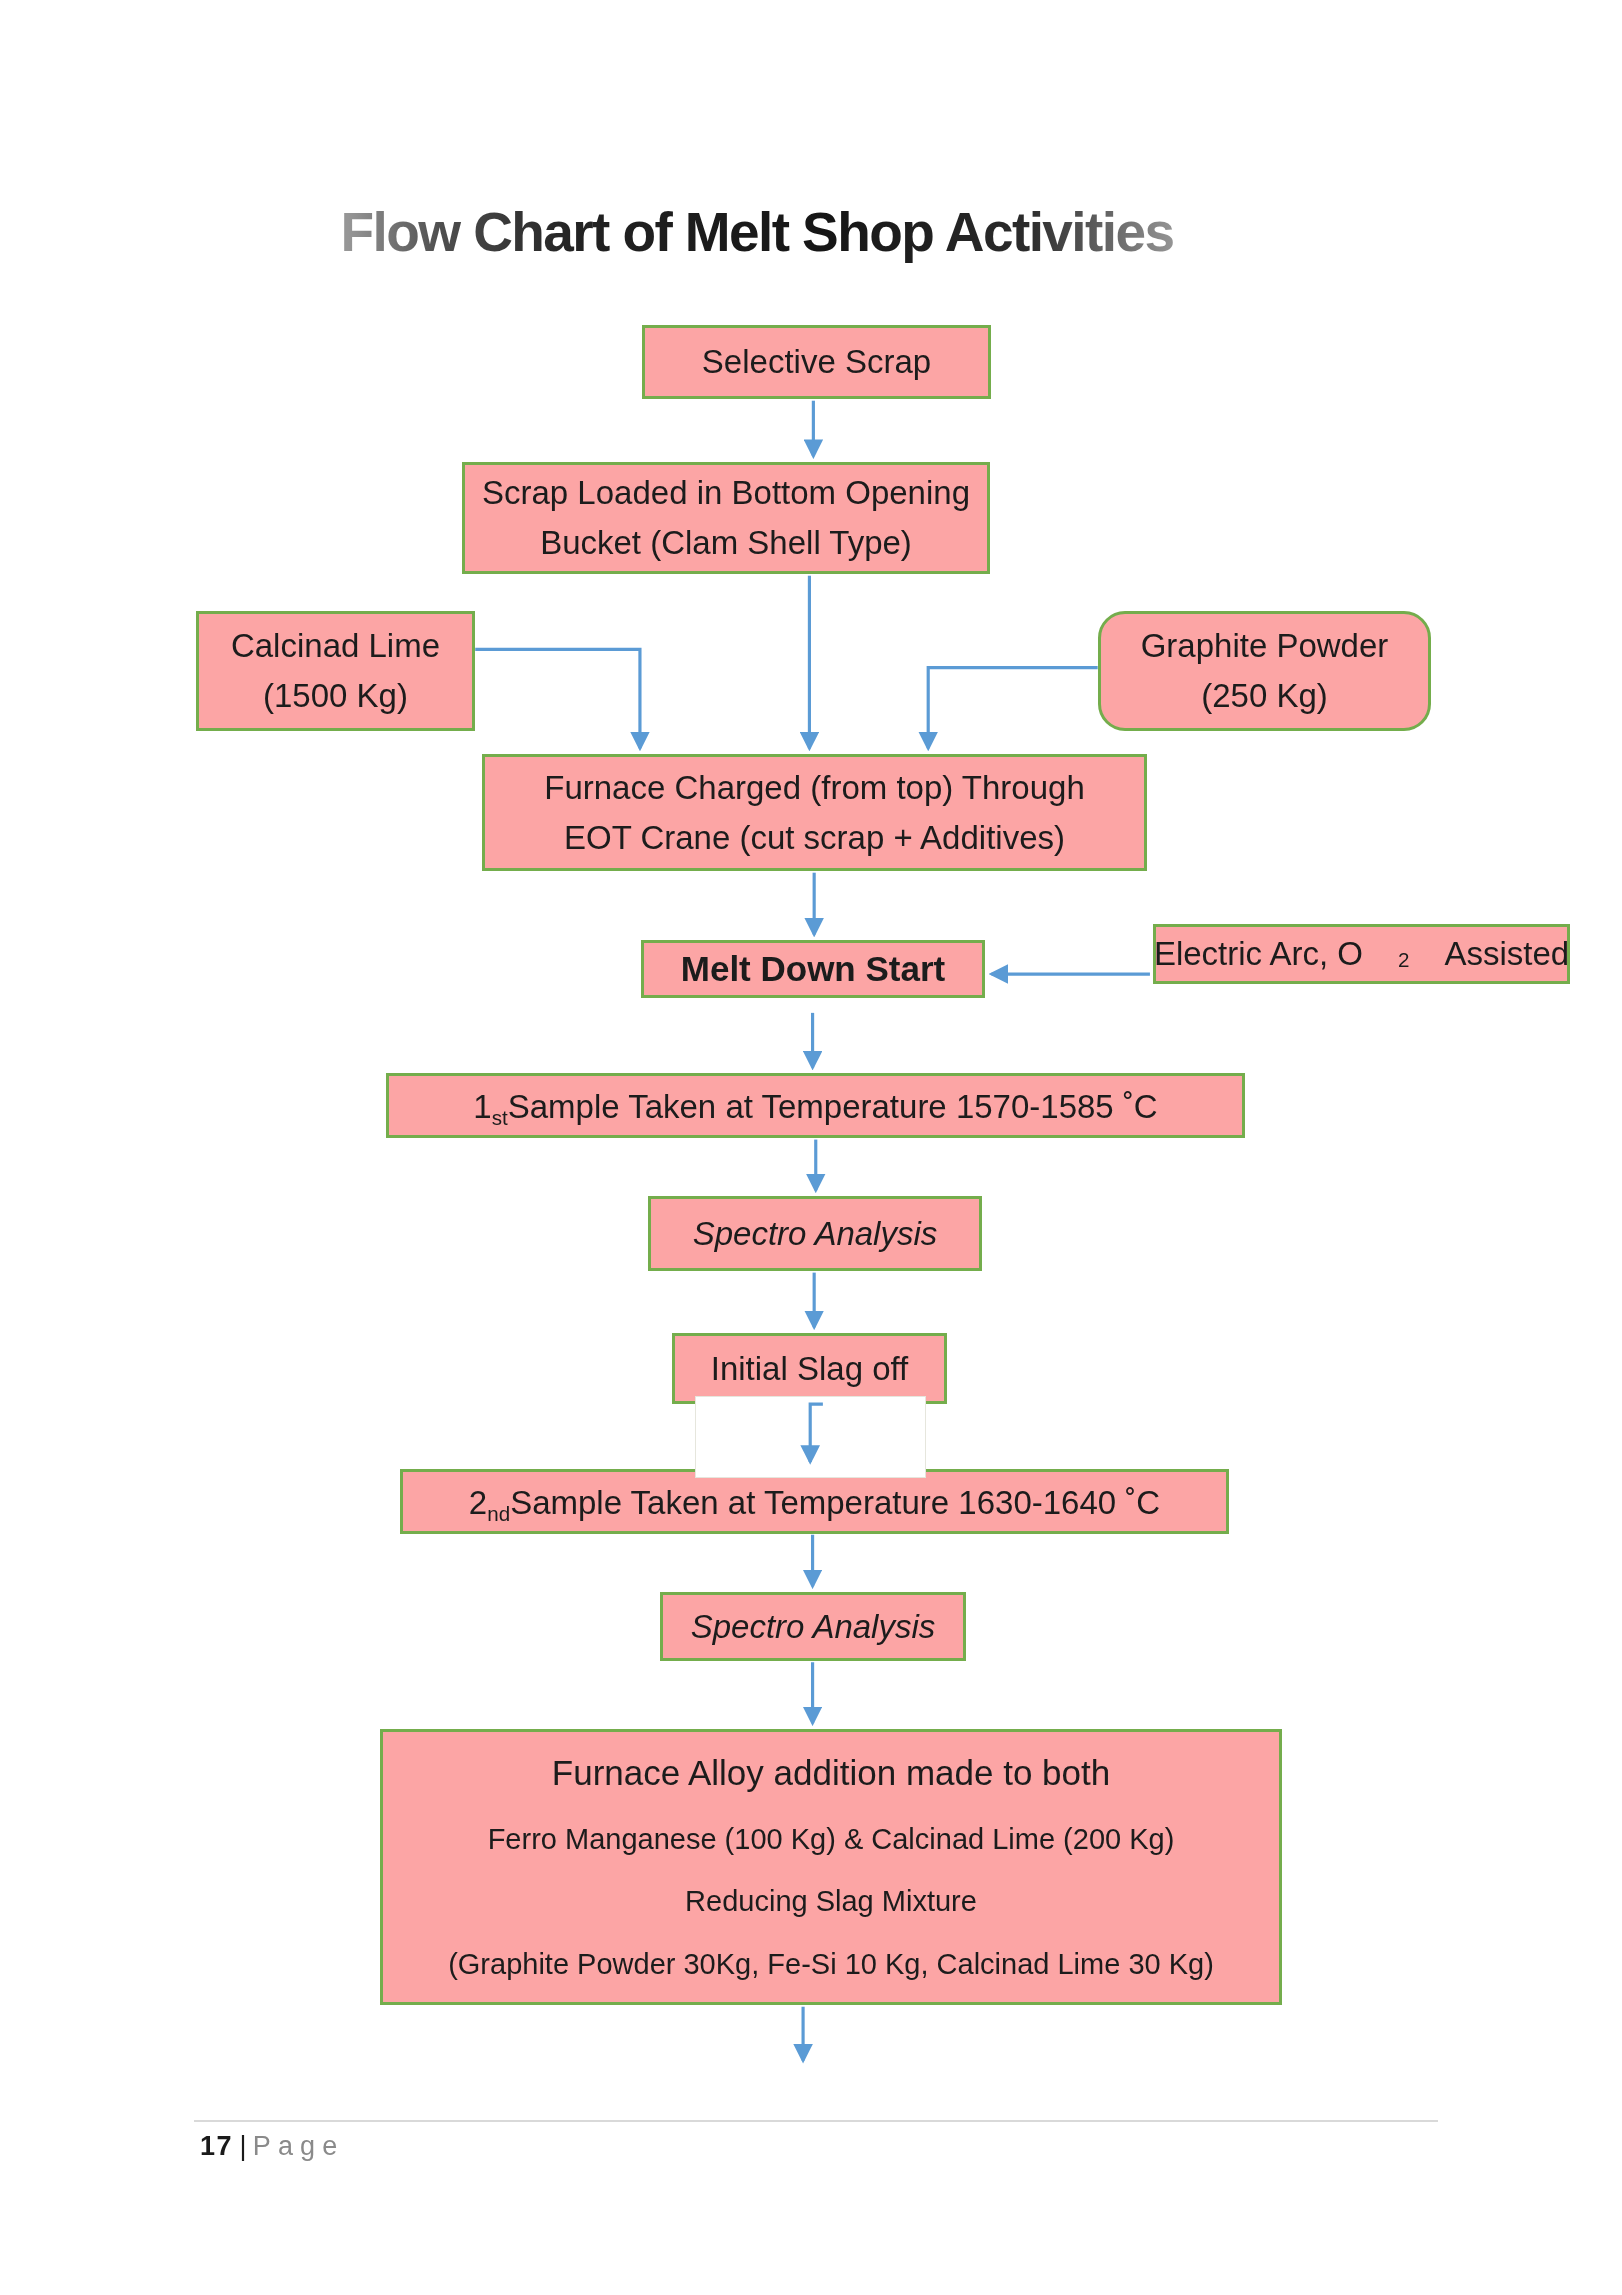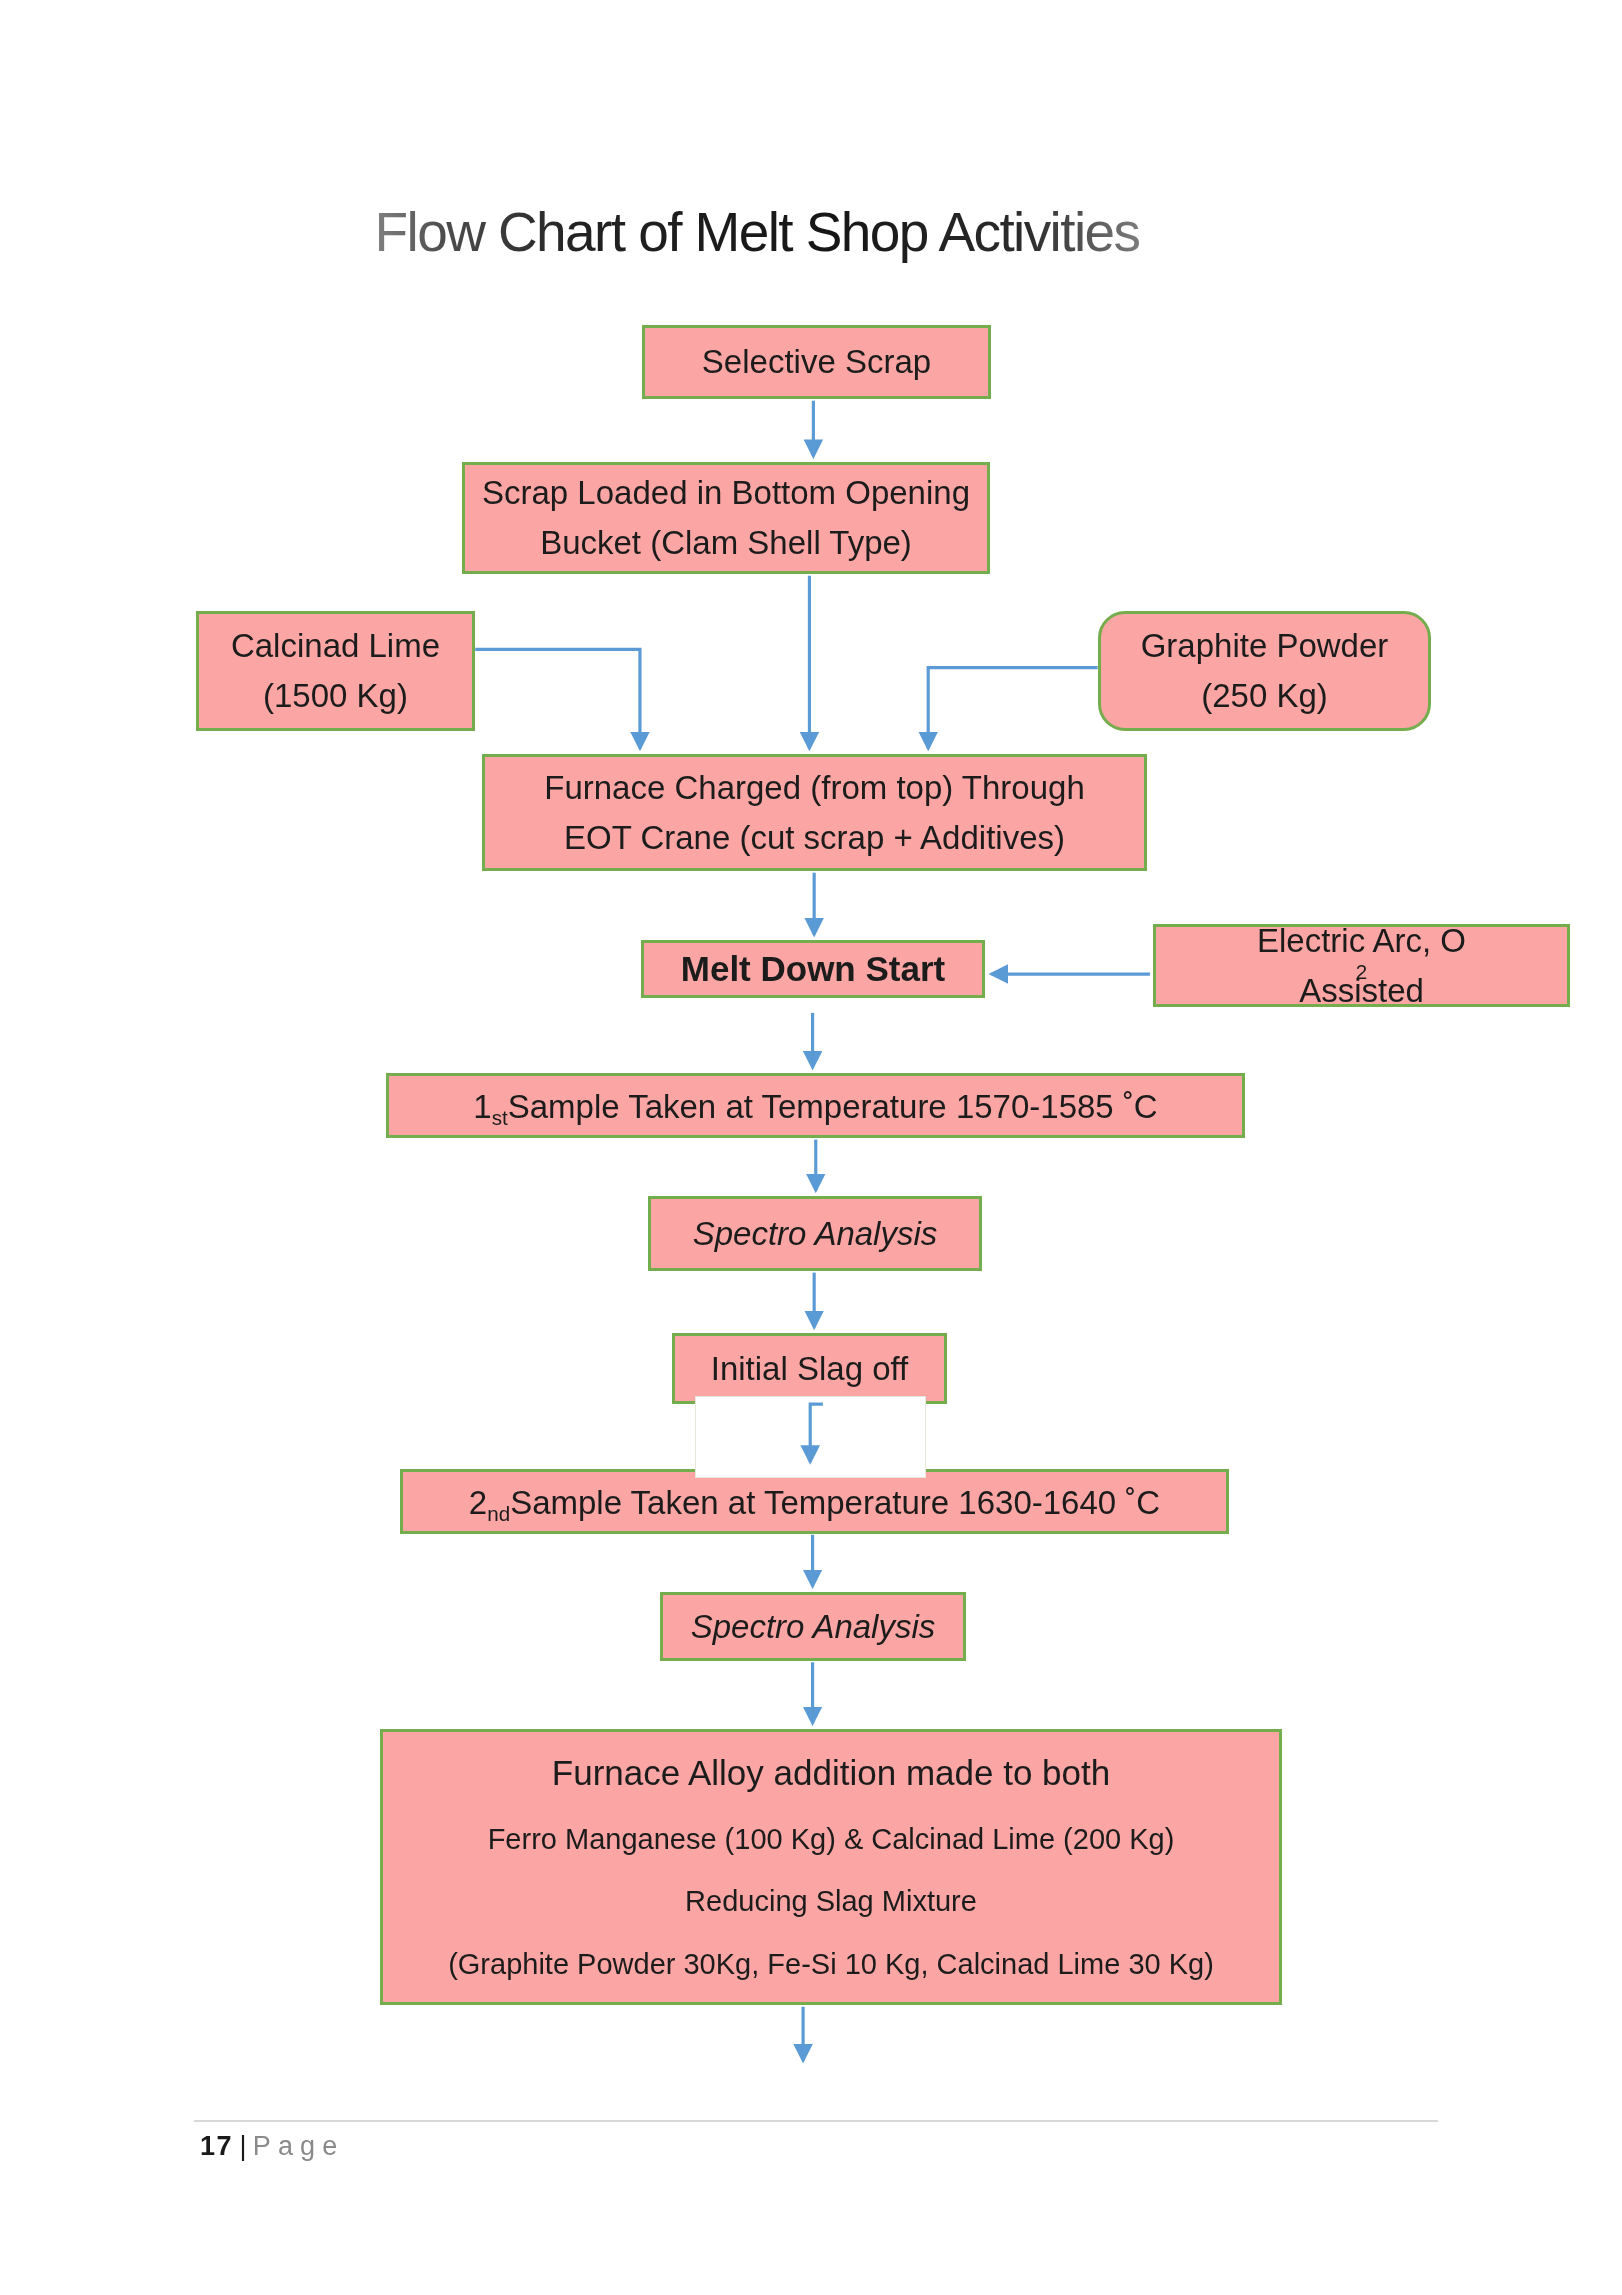--- a/index.html
+++ b/index.html
@@ -5,21 +5,21 @@
   html,body{margin:0;padding:0;}
   body{
     width:1622px;height:2295px;background:#ffffff;
     font-family:"Liberation Sans","DejaVu Sans",sans-serif;
     color:#1c1c1c;position:relative;overflow:hidden;
   }
   #page{position:relative;width:1622px;height:2295px;background:#ffffff;}
 
   .title{
     position:absolute;top:200px;left:0;width:1514px;height:87px;
-    text-align:center;font-size:55px;font-weight:400;letter-spacing:-1.6px;
+    text-align:center;font-size:55px;font-weight:700;letter-spacing:-1.6px;
     color:#2d2d2d;white-space:nowrap;
   }
   @supports ((-webkit-background-clip:text) or (background-clip:text)){
     .title{
       background:linear-gradient(90deg,#969696 23%,#4f4f4f 29%,#222222 38%,#161616 55%,#2c2c2c 68%,#9a9a9a 78%);
       -webkit-background-clip:text;background-clip:text;
       color:transparent;
     }
   }
 
@@ -29,21 +29,21 @@
     display:flex;flex-direction:column;justify-content:center;align-items:center;
     text-align:center;font-size:33px;line-height:50px;color:#1c1c1c;z-index:2;
     white-space:nowrap;
   }
   #n-selective{left:642px;top:325px;width:349px;height:74px;}
   #n-scrap{left:462px;top:462px;width:528px;height:112px;}
   #n-lime{left:196px;top:611px;width:279px;height:120px;}
   #n-graphite{left:1098px;top:611px;width:333px;height:120px;border-radius:27px;}
   #n-furnace{left:482px;top:754px;width:665px;height:117px;}
   #n-melt{left:641px;top:940px;width:344px;height:58px;font-weight:bold;font-size:35px;}
-  #n-arc{left:1153px;top:924px;width:417px;height:83px;flex-direction:column;}
+  #n-arc{left:1153px;top:924px;width:417px;height:60px;flex-direction:row;gap:35px;}
   #n-s1{left:386px;top:1073px;width:859px;height:65px;flex-direction:row;align-items:flex-end;padding-bottom:3.2px;}
   #n-sp1{left:648px;top:1196px;width:334px;height:75px;font-style:italic;}
   #n-slag{left:672px;top:1333px;width:275px;height:71px;}
   #n-s2{left:400px;top:1469px;width:829px;height:65px;flex-direction:row;align-items:flex-end;padding-bottom:3.2px;}
   #n-sp2{left:660px;top:1592px;width:306px;height:69px;font-style:italic;}
   #n-alloy{
     left:380px;top:1729px;width:902px;height:276px;
     justify-content:space-around;padding:6.3px 8px;
   }
   .alloy-l1{font-size:35px;line-height:44px;}

